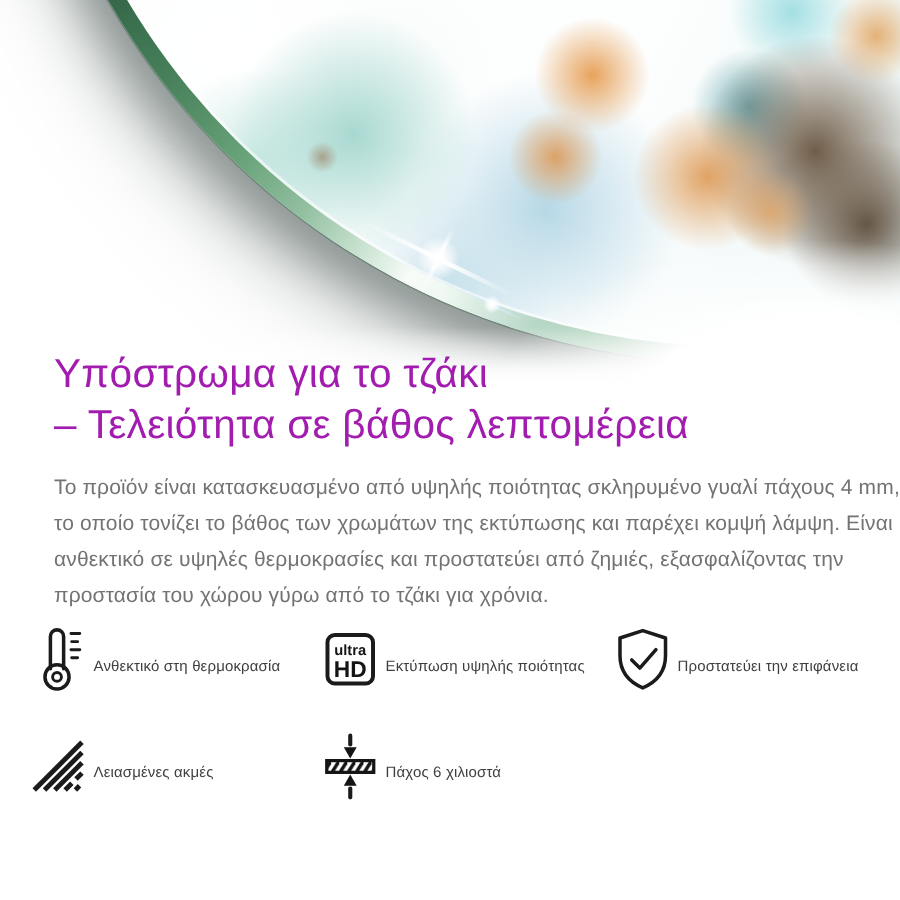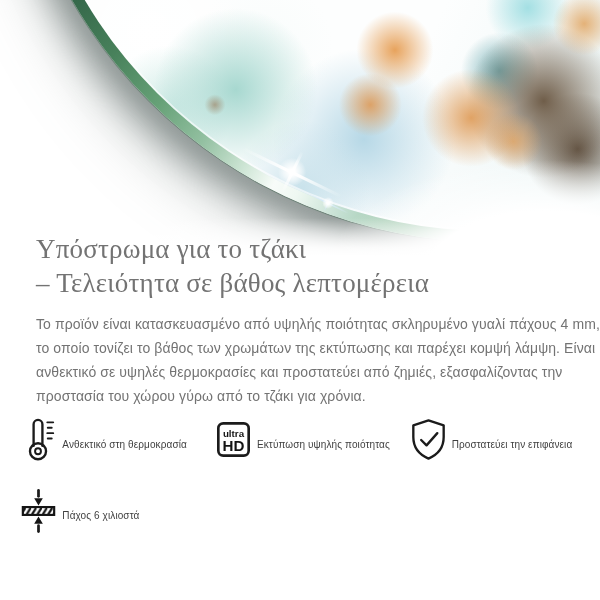--- a/index.html
+++ b/index.html
@@ -71,22 +71,22 @@
   .hero-fade{
     position:absolute;inset:0;z-index:4;pointer-events:none;
     background:
       radial-gradient(ellipse 300px 150px at 545px 268px, #ffffff 38%, rgba(255,255,255,0) 72%),
       linear-gradient(to bottom, rgba(255,255,255,0) 218px, rgba(255,255,255,.9) 248px, #ffffff 256px);
   }
 
   
   .content{position:relative;z-index:5;padding:232px 36px 0 36px;}
   .title{
-    margin:0;font-family:Liberation Serif, serif;font-weight:400;
-    font-size:27px;line-height:34px;color:#737373;letter-spacing:.2px;
+    margin:0;font-family:Liberation Sans, sans-serif;font-weight:400;
+    font-size:27px;line-height:34px;color:#a21caf;letter-spacing:.2px;
   }
   .title .line{display:block;}
   .desc{
     margin:12px 0 0 0;font-size:14px;line-height:24px;color:#737373;
     white-space:pre;letter-spacing:.1px;
   }
 
   
   .features{
     margin:8px -28px 0 -28px;
@@ -156,20 +156,30 @@
 
     <div class="feature">
       <svg viewBox="0 0 48 48">
         <path class="stroke" d="M24 4.5 L39.5 9.5 V21.5 C39.5 32.5 33.2 39.6 24 43.5 C14.8 39.6 8.5 32.5 8.5 21.5 V9.5 Z"></path>
         <path class="stroke" d="M16.5 24.5 l5.5 5.5 L33 17.5"></path>
       </svg>
       <span class="label">Προστατεύει την επιφάνεια</span>
     </div>
 
 
+    <div class="feature">
+      <svg viewBox="0 0 48 48">
+        <path class="stroke heavy" d="M8 40.5 L40.5 8"></path>
+        <path class="stroke heavy" d="M15 40.5 L40.5 15"></path>
+        <path class="stroke heavy" d="M22 40.5 L40.5 22"></path>
+        <path class="stroke heavy" d="M29 40.5 L40.5 29" stroke-dasharray="6.5 4"></path>
+        <path class="stroke heavy" d="M36 40.5 L40.5 36" stroke-dasharray="4 3.5"></path>
+      </svg>
+      <span class="label">Λειασμένες ακμές</span>
+    </div>
 
     <div class="feature">
       <svg viewBox="0 0 48 48">
         <defs>
           <pattern id="hp" width="5.5" height="10" patternUnits="userSpaceOnUse">
             <path d="M-1 11 L6.5 -1" stroke="#141414" stroke-width="2.4" fill="none"></path>
           </pattern>
         </defs>
         <rect x="8" y="20.5" width="32" height="8" fill="url(#hp)" stroke="#141414" stroke-width="2.2"></rect>
         <path class="stroke" style="stroke-width:2.8" d="M24 3.5 V9.5"></path>

